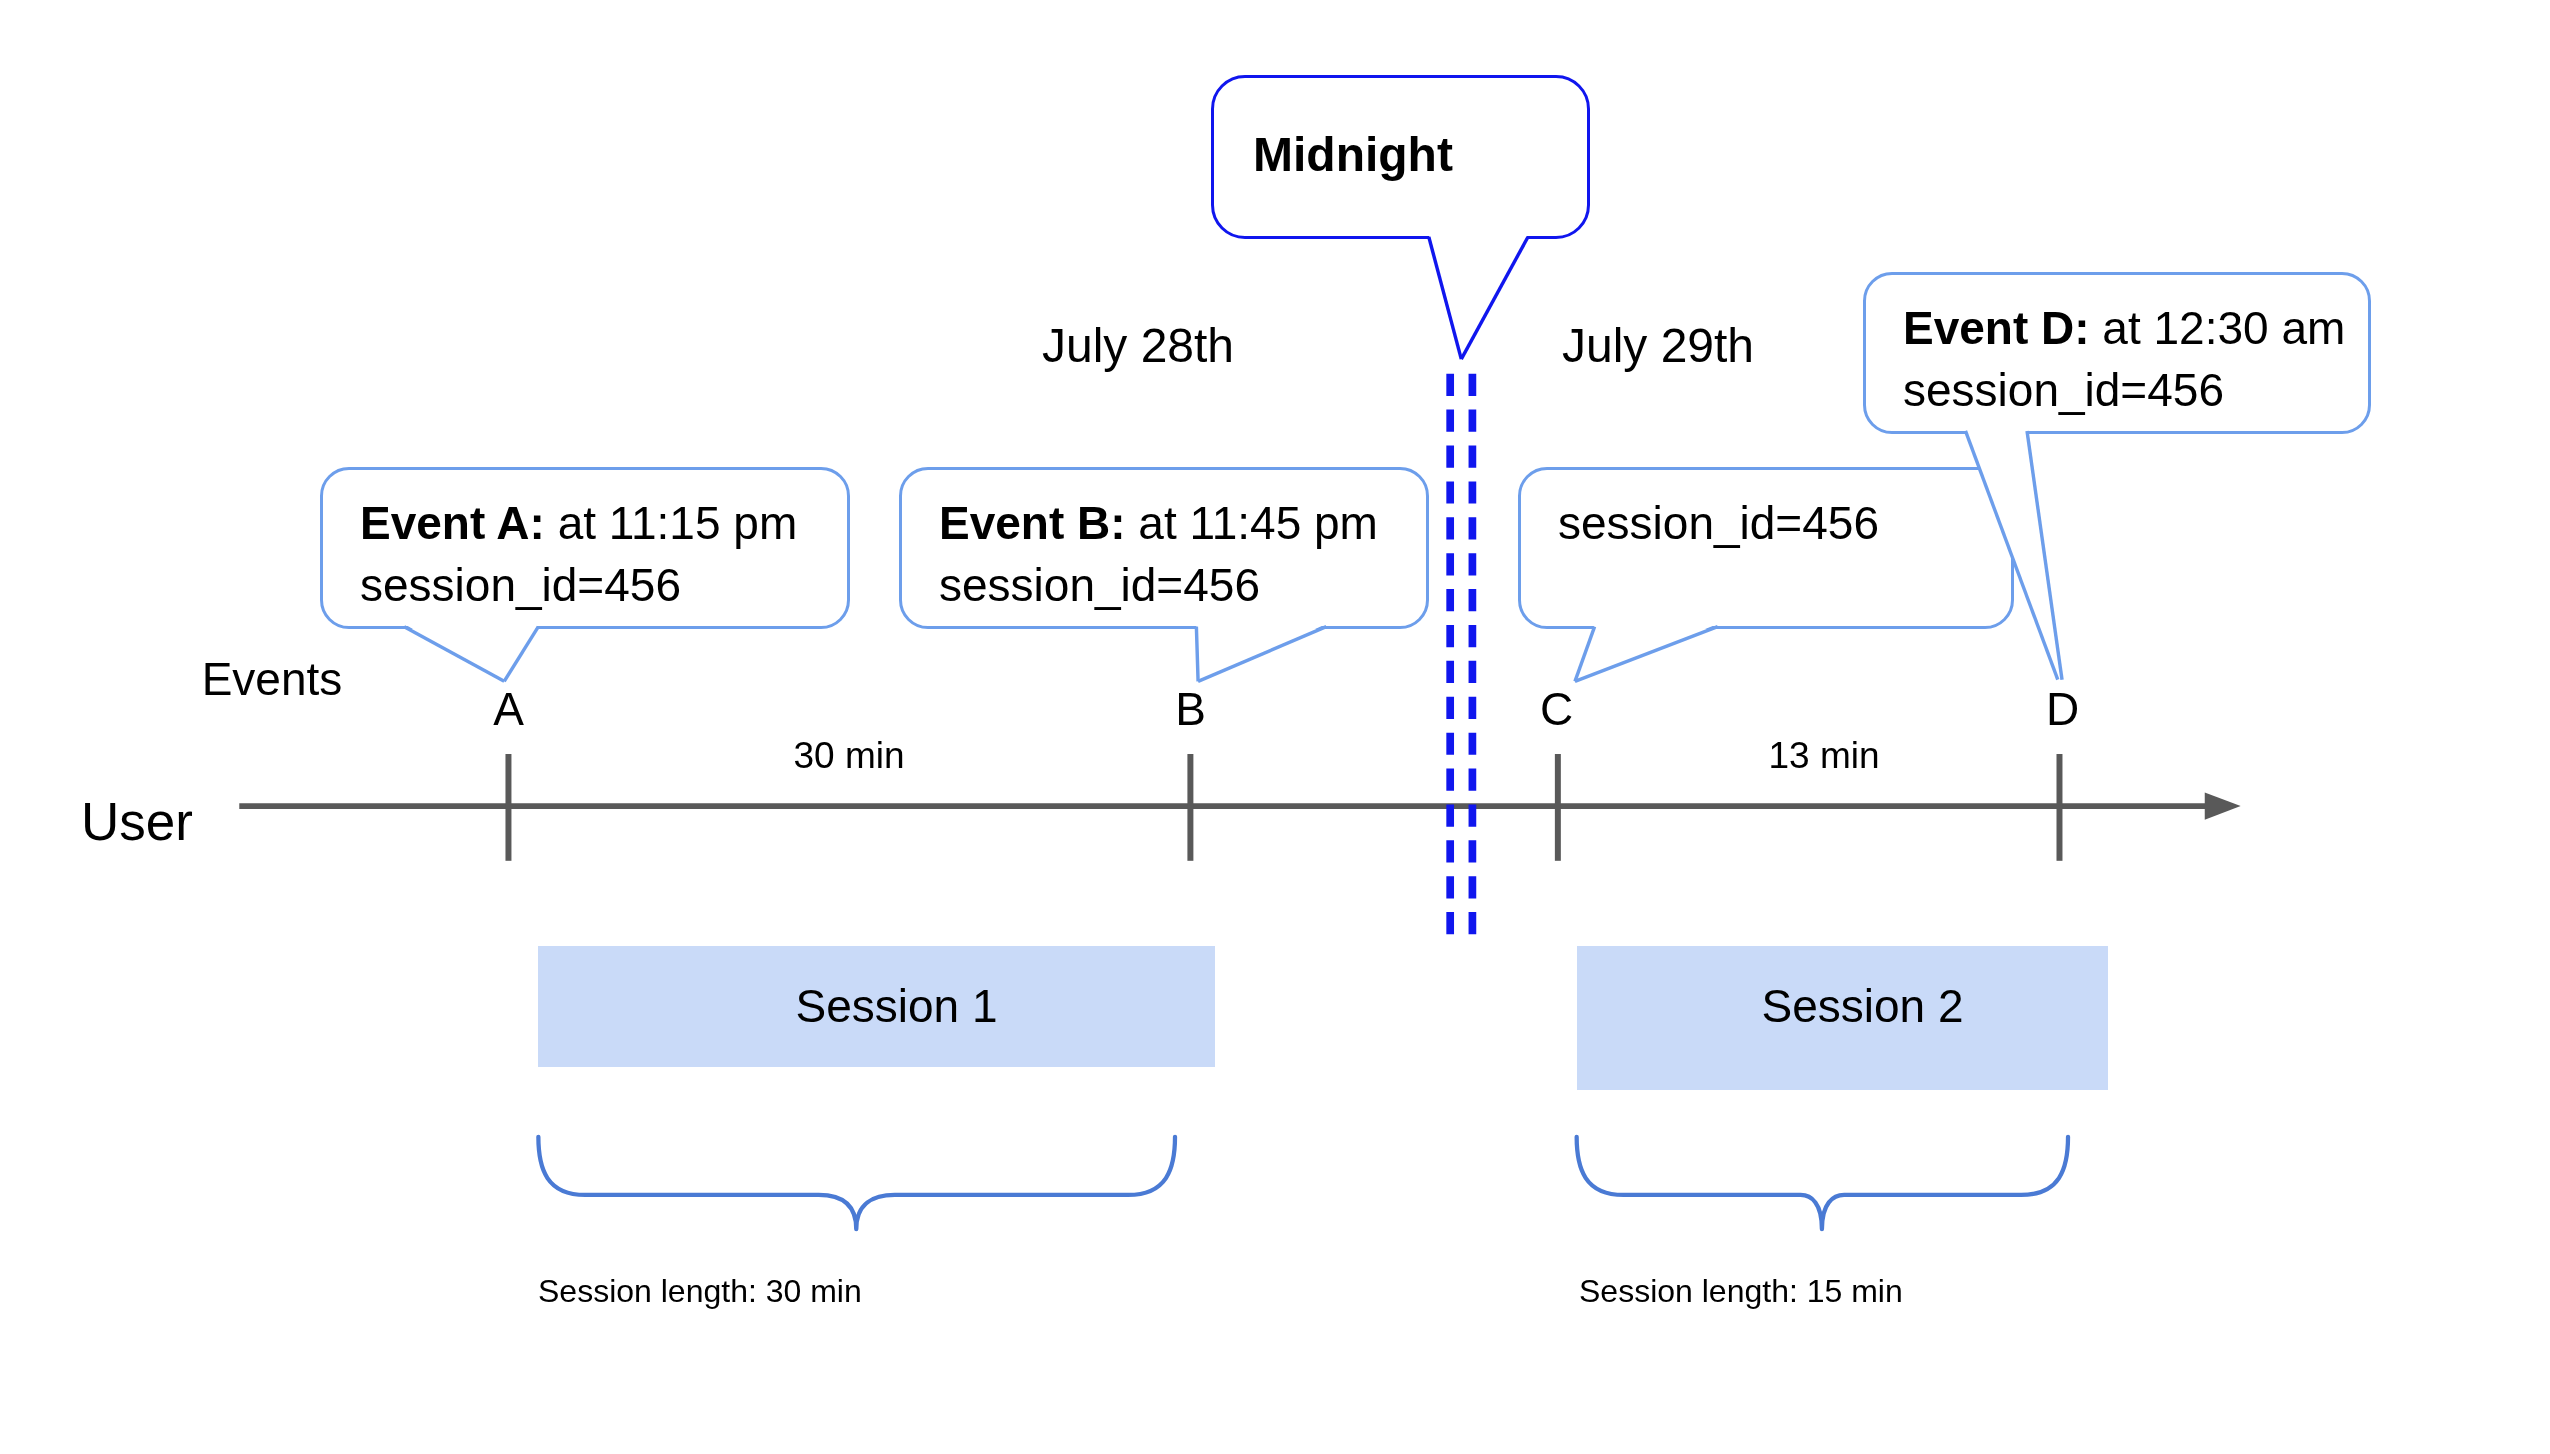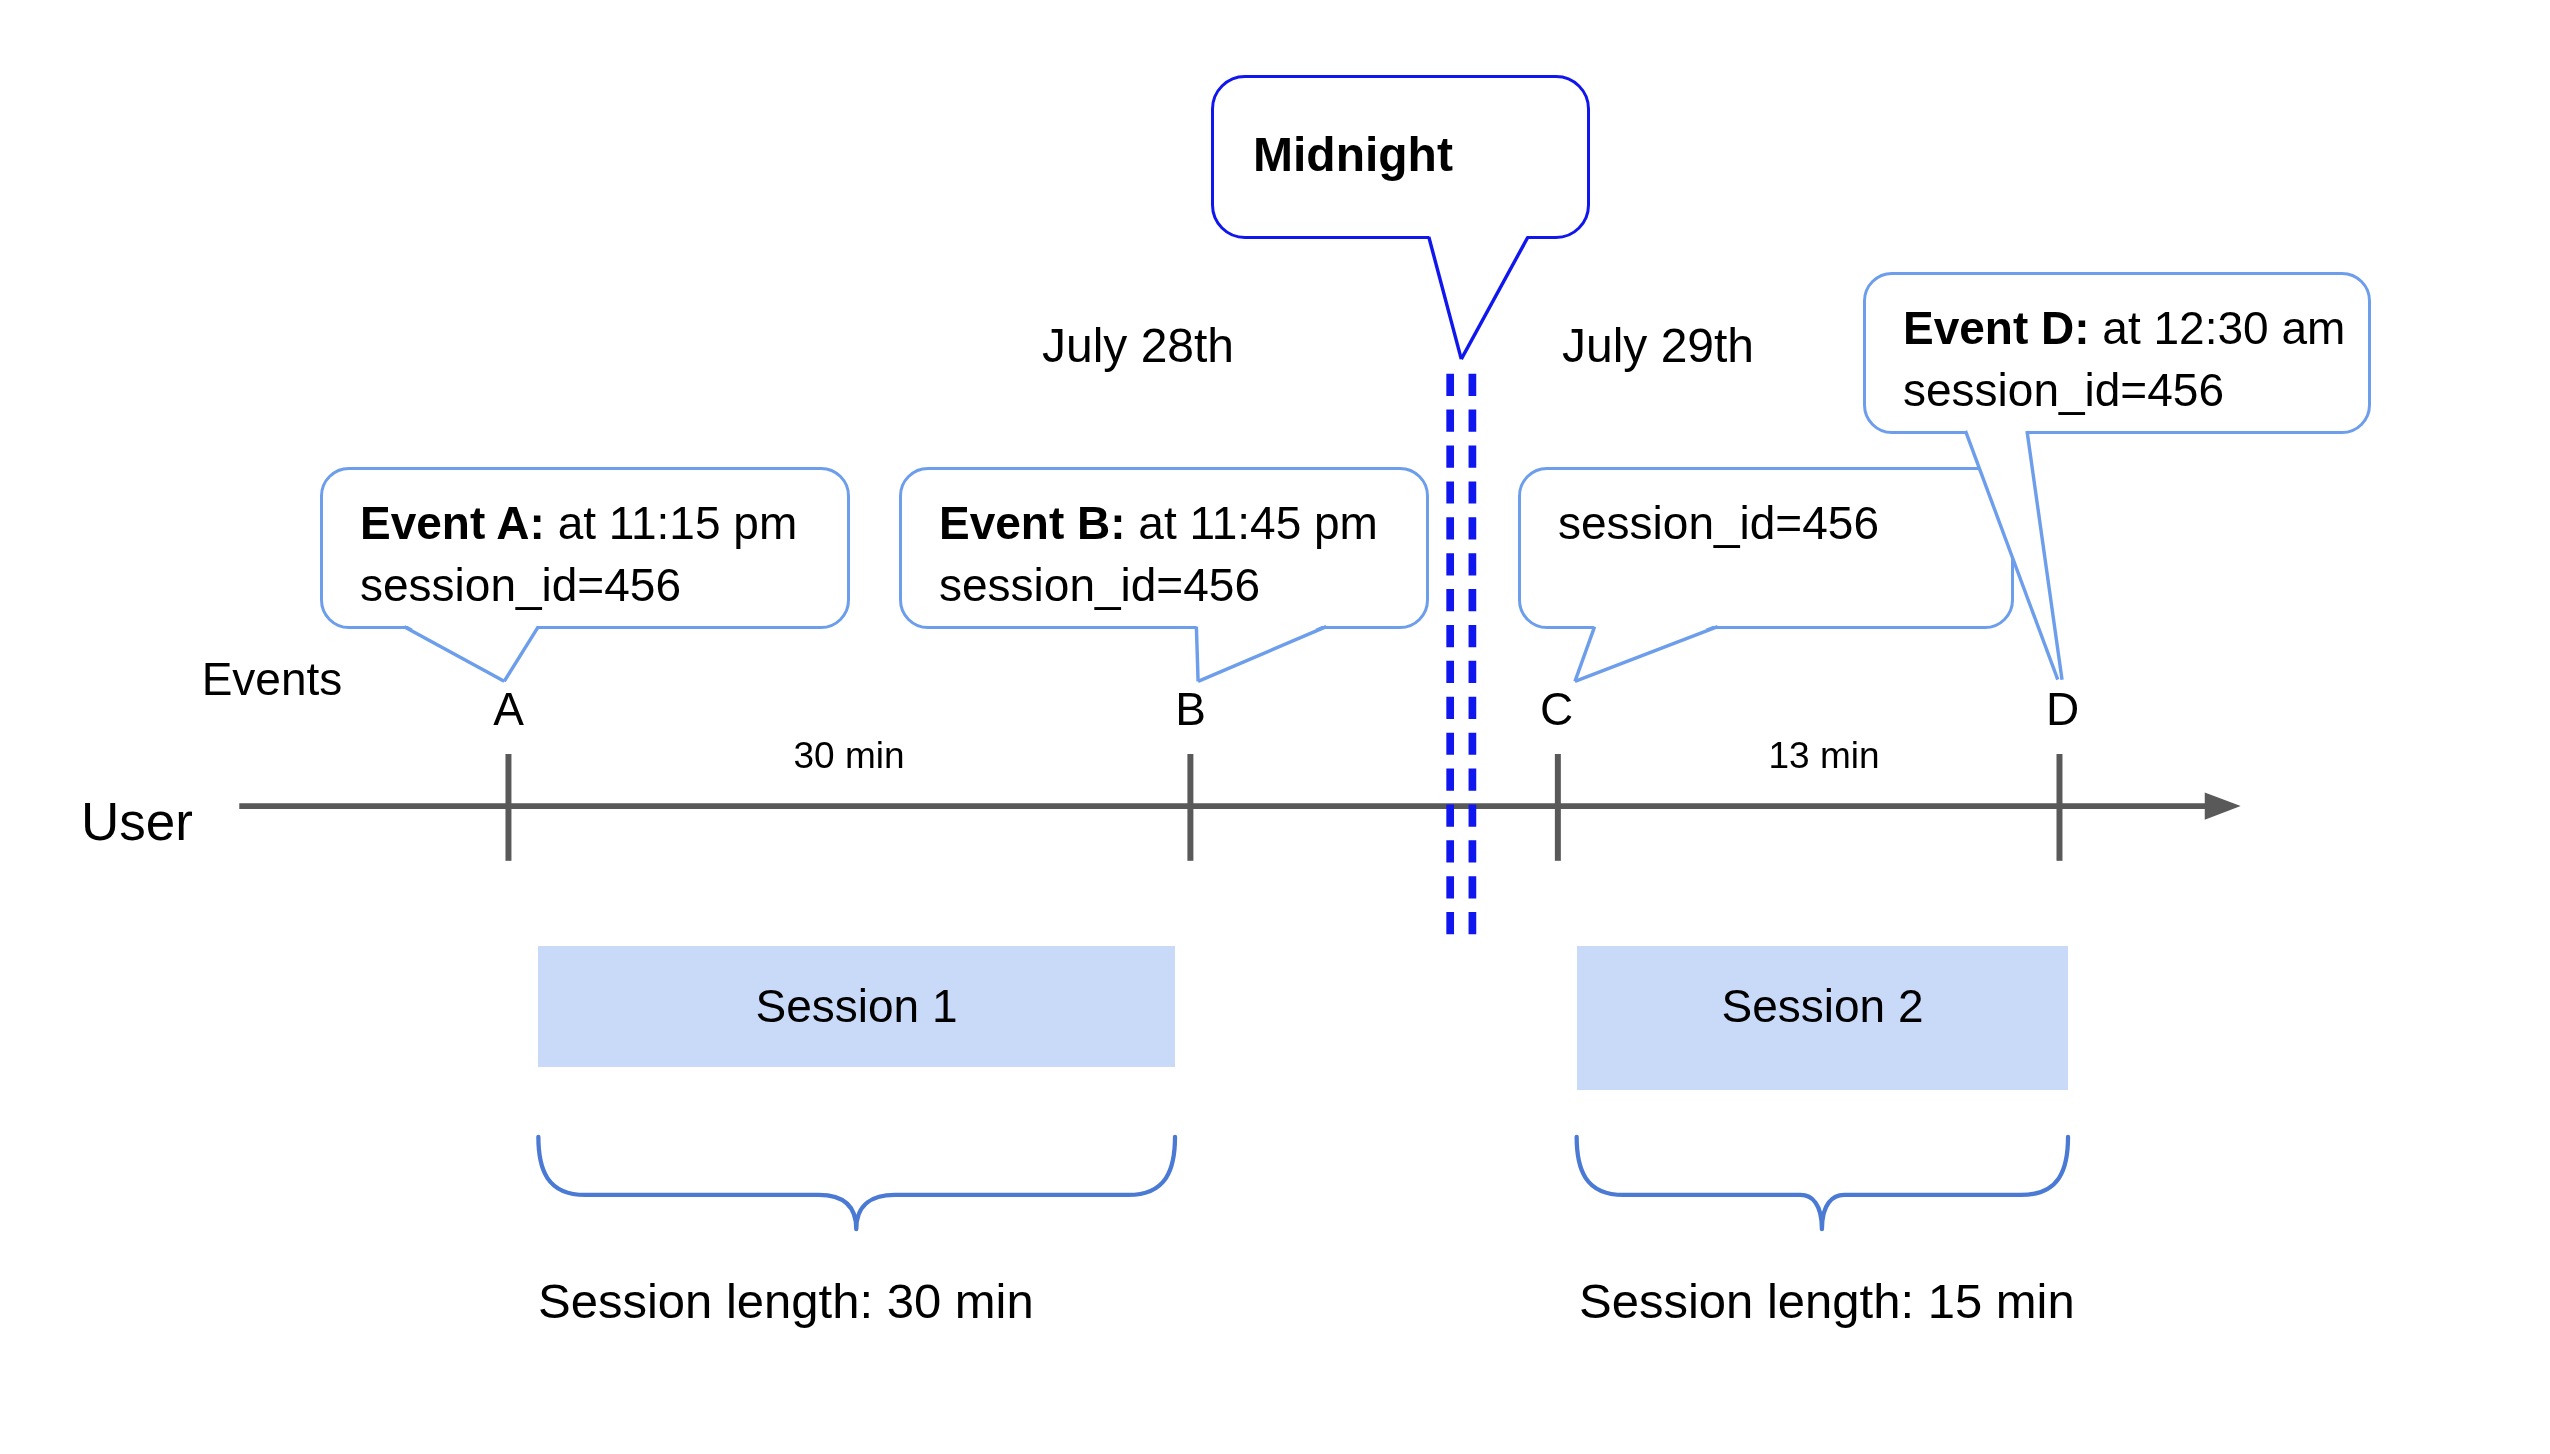--- a/index.html
+++ b/index.html
@@ -50,23 +50,24 @@
   .tick-label{font-size:46px;width:103px;}
   .interval-label{font-size:37px;width:256px;}
   #events-label{font-size:46px;width:256px;}
   #user-label{font-size:53px;}
   .session-box{
     position:absolute;
     background:var(--session-fill);
     z-index:2;
     font-size:46px;
     text-align:center;
+    padding-left:40px;
   }
   .session-box span{display:block;}
-  .session-length{font-size:49px;}
+  .session-length{font-size:32px;}
 </style>
 </head>
 <body>
 
 <div id="canvas">
 
   <svg id="base-svg" class="overlay" width="2550" height="1455" viewBox="0 0 2984 1702">
 
     <line x1="280" y1="943" x2="2585" y2="943" stroke="var(--axis-gray)" stroke-width="7"></line>
     <polygon points="2580,927 2580,959 2622,943" fill="var(--axis-gray)"></polygon>

